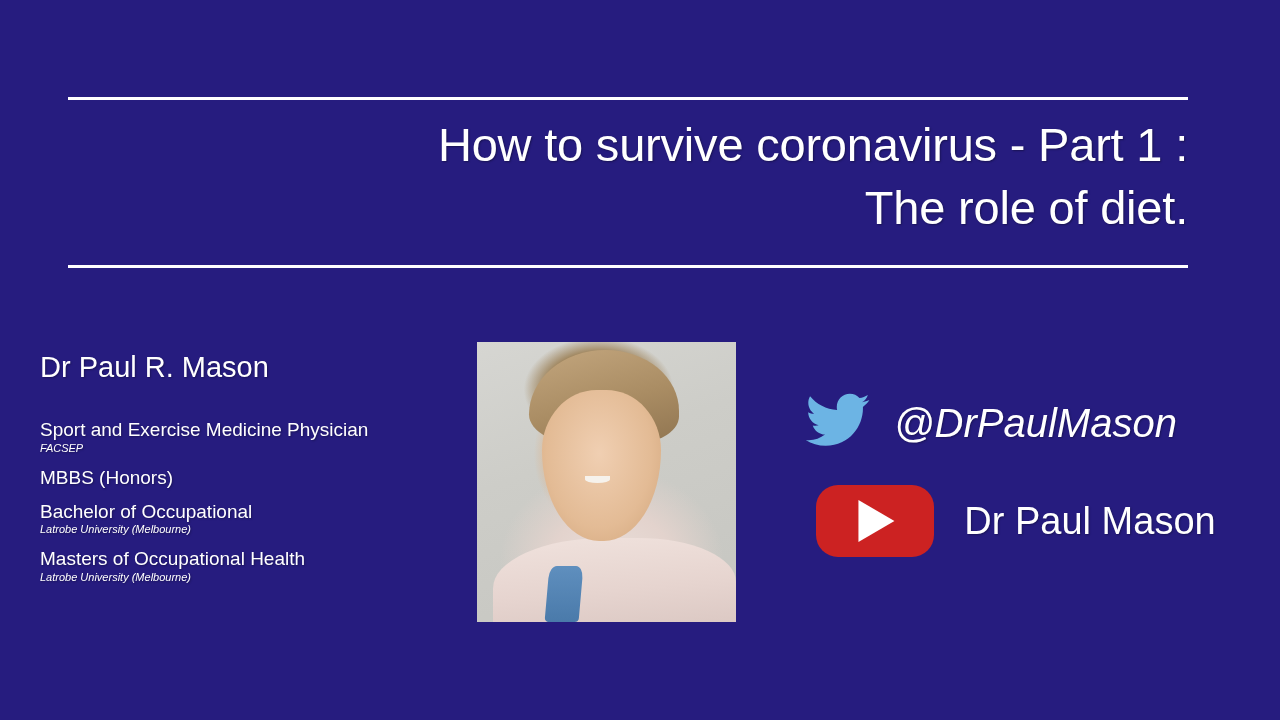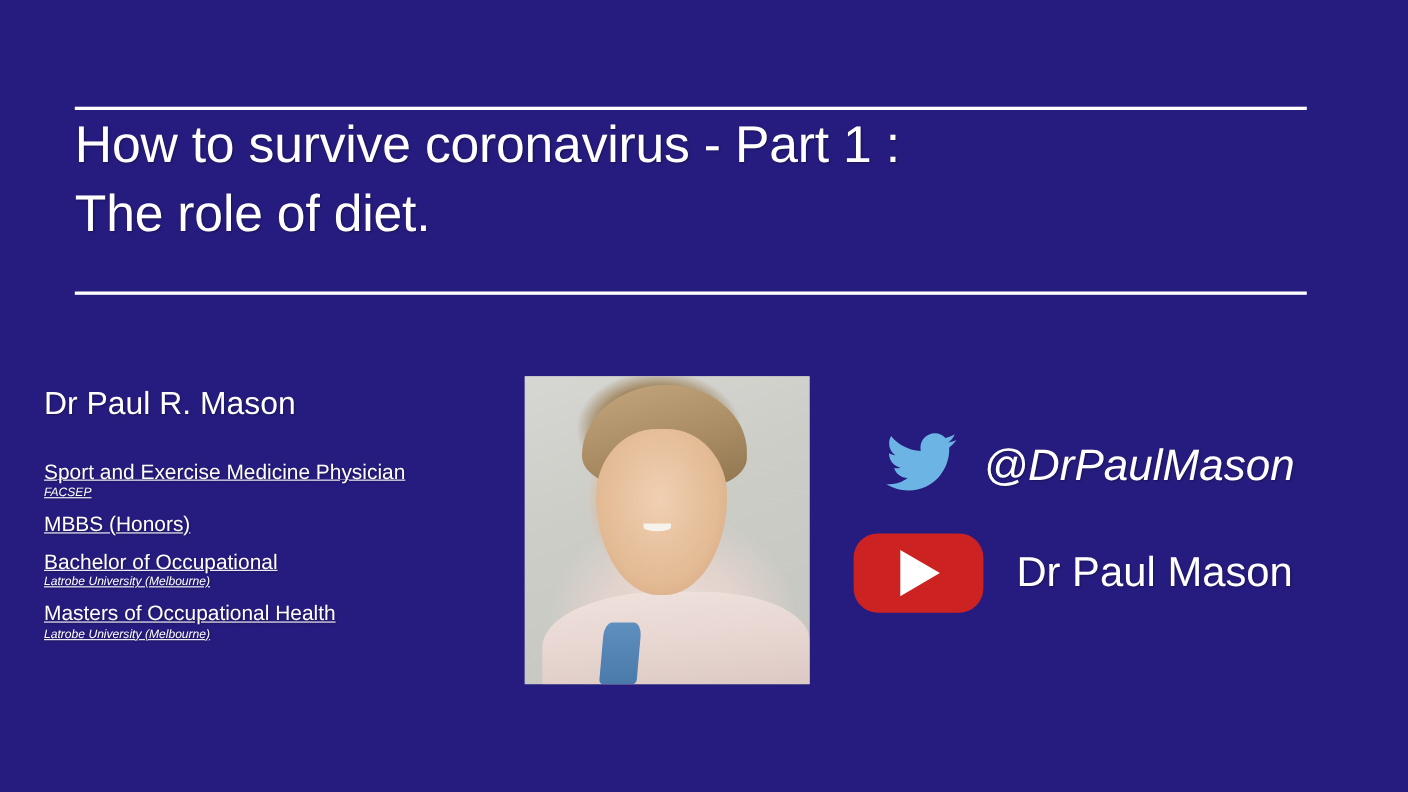--- a/index.html
+++ b/index.html
@@ -33,44 +33,45 @@
   #title-rule-top { margin-bottom: 0; }
   #title-rule-bottom {
     position: absolute;
     left: 68px;
     top: 265px;
     width: 1120px;
     height: 3px;
     background: #ffffff;
   }
   #slide-title {
-    text-align: left;
+    text-align: right;
     font-size: 47px;
     line-height: 1.33;
     font-weight: 400;
     letter-spacing: -0.2px;
+    padding-top: 14px;
     text-shadow: 1px 1px 2px rgba(0,0,0,0.35);
     white-space: pre-line;
   }
 
   
   #credentials {
     position: absolute;
     left: 40px;
     top: 352px;
     width: 420px;
   }
   #presenter-name {
     font-size: 29px;
     font-weight: 400;
     line-height: 1.05;
     margin-bottom: 36px;
     text-shadow: 1px 1px 2px rgba(0,0,0,0.3);
   }
-  .cred-item { margin-bottom: 11px; text-decoration: underline; }
+  .cred-item { margin-bottom: 11px; }
   .cred-primary {
     font-size: 19px;
     line-height: 1.22;
     font-weight: 400;
     text-shadow: 1px 1px 2px rgba(0,0,0,0.3);
   }
   .cred-secondary {
     font-size: 11px;
     line-height: 1.2;
     font-style: italic;
@@ -153,21 +154,21 @@
     position: absolute;
     left: 776px;
     top: 382px;
     width: 480px;
   }
   .social-row {
     display: flex;
     align-items: center;
   }
   #twitter-row { height: 82px; padding-left: 28px; }
-  #youtube-row { height: 78px; margin-top: 18px; }
+  #youtube-row { height: 78px; margin-top: 18px; justify-content: center; }
 
   #twitter-icon { width: 68px; height: 60px; flex: 0 0 68px; }
   #twitter-handle {
     font-size: 40px;
     line-height: 1;
     margin-left: 22px;
     white-space: nowrap;
     text-shadow: 1px 1px 2px rgba(0,0,0,0.3);
     font-style: italic;
   }

